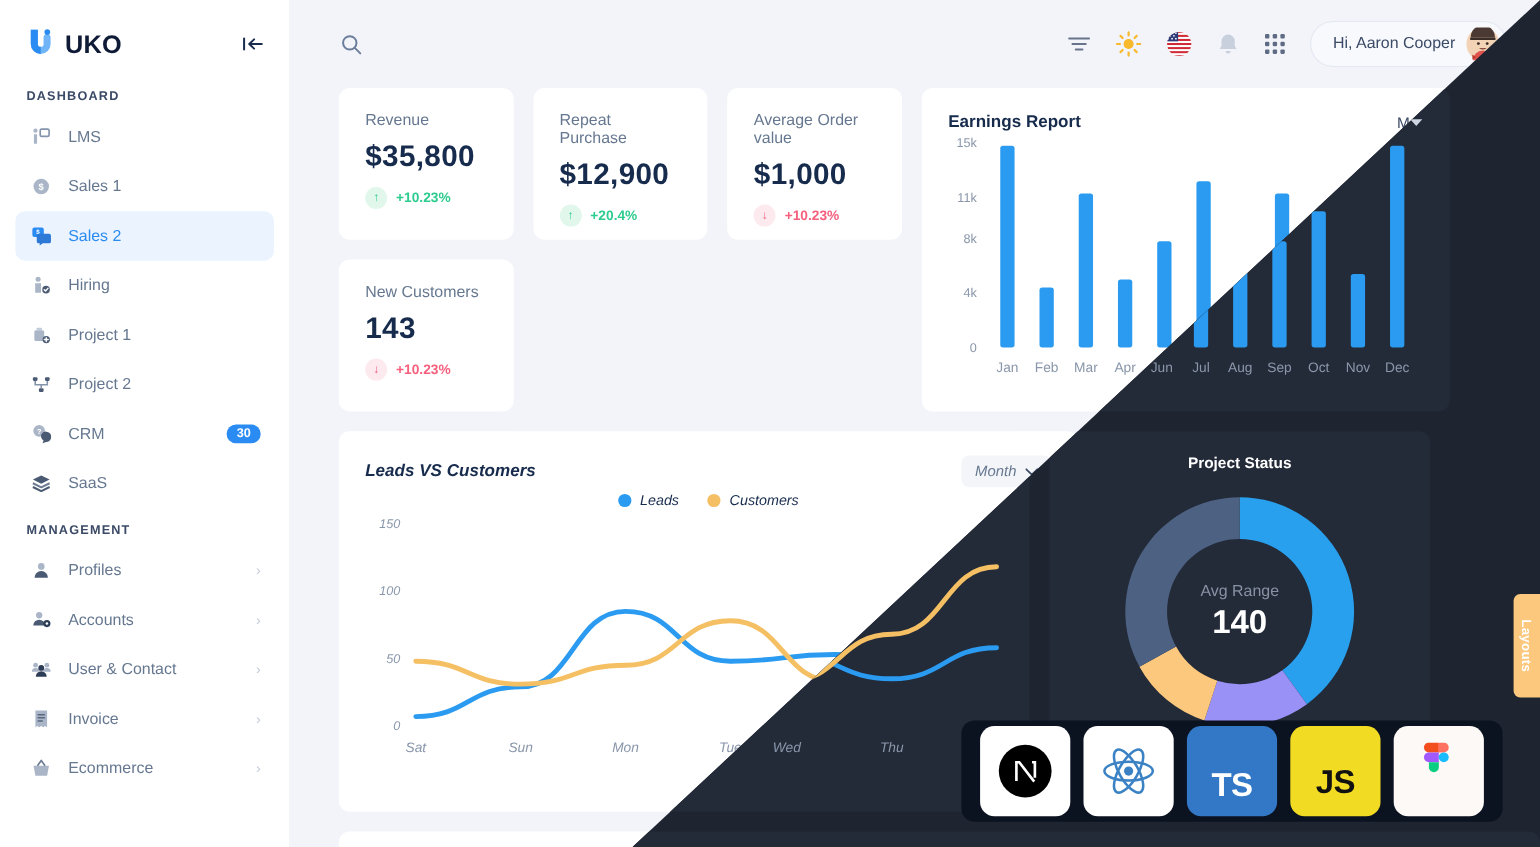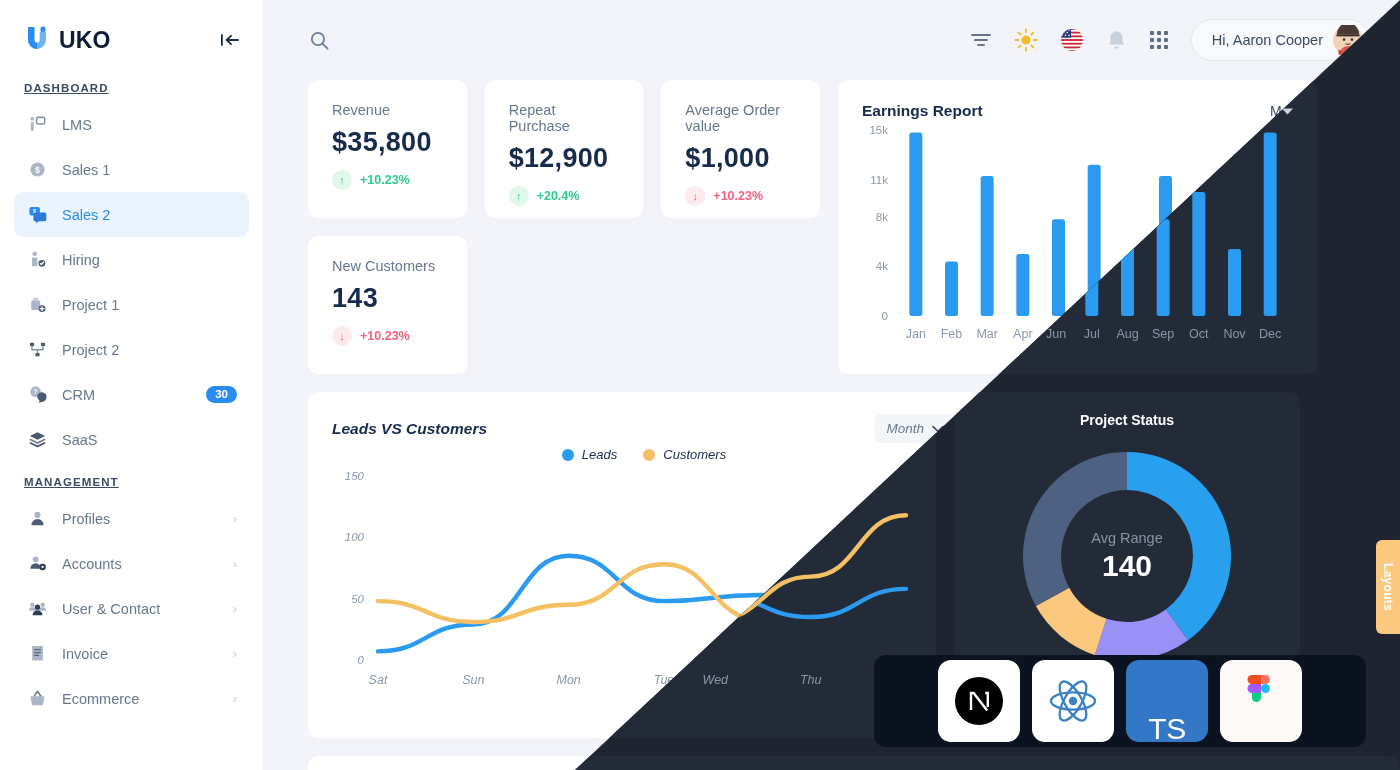--- a/index.html
+++ b/index.html
@@ -19,21 +19,21 @@
   .brand-row {
     height: 80px; display: flex; align-items: center;
     padding: 0 22px 0 24px; justify-content: space-between;
   }
   .brand-left { display: flex; align-items: center; gap: 9px; }
   .brand-name { font-size: 23px; font-weight: 700; color: #0f1b36; letter-spacing: .2px; }
   .collapse-btn { display: flex; align-items: center; color: #0f1b36; cursor: pointer; }
 
   .sec-label {
     font-size: 11.5px; font-weight: 700; letter-spacing: 1.1px;
-    color: #3b4a66; padding: 0 24px; margin-bottom: 8px; text-decoration: underline;
+    color: #3b4a66; padding: 0 24px; margin-bottom: 8px;
   }
   .nav-list { padding: 0 14px; }
   .nav-item {
     display: flex; align-items: center; gap: 14px;
     height: 45px; padding: 0 12px; border-radius: 9px;
     color: #667890; font-size: 14.5px; cursor: pointer; position: relative;
   }
   .nav-item.active { background: #eaf3fe; color: #2a8bf2; }
   .nav-ico { width: 22px; height: 22px; display:flex; align-items:center; justify-content:center; flex: 0 0 22px; }
   .nav-label { flex: 1; }
@@ -1021,21 +1021,24 @@
     <svg width="58" height="58" viewBox="0 0 58 58">
         <g fill="none" stroke="#3b82c4" stroke-width="2.3">
           <ellipse cx="29" cy="29" rx="22" ry="8.6"></ellipse>
           <ellipse cx="29" cy="29" rx="22" ry="8.6" transform="rotate(60 29 29)"></ellipse>
           <ellipse cx="29" cy="29" rx="22" ry="8.6" transform="rotate(120 29 29)"></ellipse>
         </g>
         <circle cx="29" cy="29" r="4.2" fill="#3b82c4"></circle>
       </svg>
   </div>
   <div class="logo-tile" style="background:#3278c6">
-    <span style="color:#fff;font-size:30px;font-weight:400;font-family:'Liberation Sans',sans-serif;letter-spacing:-.5px;position:relative;top:28px;">TS</span>
+    <span style="color:#fff;font-size:30px;font-weight:700;font-family:'Liberation Sans',sans-serif;letter-spacing:-.5px;position:relative;top:14px;">TS</span>
+  </div>
+  <div class="logo-tile" style="background:#f2dc23">
+    <span style="color:#111;font-size:30px;font-weight:700;font-family:'Liberation Sans',sans-serif;letter-spacing:-.5px;position:relative;top:11px;">JS</span>
   </div>
   <div class="logo-tile" style="background:#fdf9f7">
     <svg width="36" height="52" viewBox="0 0 36 52">
       <path d="M9 0h9v9H9a4.5 4.5 0 0 1 0-9z" fill="#f24e1e"></path>
       <path d="M18 0h4.5a4.5 4.5 0 0 1 0 9H18z" fill="#ff7262"></path>
       <path d="M9 9h9v9H9a4.5 4.5 0 0 1 0-9z" fill="#a259ff"></path>
       <circle cx="22.5" cy="13.5" r="4.5" fill="#1abcfe"></circle>
       <path d="M9 18h9v4.5a4.5 4.5 0 1 1 -9 0z" fill="#0acf83"></path>
     </svg>
   </div>

